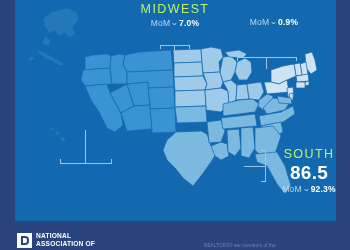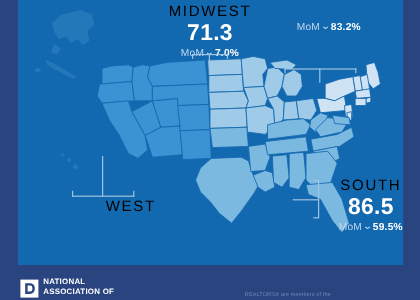--- a/index.html
+++ b/index.html
@@ -17,21 +17,21 @@
     background:#1369b0;overflow:hidden;
   }
 
   
   .mapwrap{position:absolute;left:0;top:0;width:321px;height:221px;}
   .mapwrap svg{display:block;width:321px;height:221px;}
 
   
   .callout{position:absolute;text-align:center;color:#ffffff;line-height:1;}
   .co-region{
-    font-size:12.5px;letter-spacing:1.4px;color:#000000;
+    font-size:12.5px;letter-spacing:1.4px;color:#bef264;
     font-weight:400;white-space:nowrap;
   }
   .co-value{
     font-size:19px;font-weight:bold;color:#ffffff;
     margin-top:2px;letter-spacing:0.3px;white-space:nowrap;
   }
   .co-mom{
     font-size:8.5px;color:#bcd6ec;margin-top:3px;white-space:nowrap;
     letter-spacing:0.2px;
   }
@@ -168,60 +168,58 @@
                                                L262 184 L252 166 L242 162 Z"></path>
             <path d="M262 96 L276 98 L277 104 L264 103 Z"></path>
           </g>
 
         </g>
       </svg>
     </div>
 
     <div class="callout c-midwest">
       <div class="co-region">MIDWEST</div>
-      <div class="co-value">71.3</div>
       <div class="co-mom">
         <span class="mom-lbl">MoM</span><span class="chev">⌄</span><span class="pct">7.0%</span>
       </div>
     </div>
     <div class="brk" style="left:145px;top:45px;width:30px;height:17px;">
       <div class="bar" style="left:0;top:0;width:30px;height:1px;"></div>
       <div class="bar" style="left:0;top:0;width:1px;height:4px;"></div>
       <div class="bar" style="left:29px;top:0;width:1px;height:4px;"></div>
       <div class="bar" style="left:14px;top:0;width:1px;height:17px;"></div>
     </div>
 
     <div class="callout c-northeast">
       <div class="co-mom">
-        <span class="mom-lbl">MoM</span><span class="chev">⌄</span><span class="pct">83.2%</span>
+        <span class="mom-lbl">MoM</span><span class="chev">⌄</span><span class="pct">0.9%</span>
       </div>
     </div>
     <div class="brk" style="left:222px;top:57px;width:60px;height:12px;">
       <div class="bar" style="left:0;top:0;width:60px;height:1px;"></div>
       <div class="bar" style="left:0;top:0;width:1px;height:4px;"></div>
       <div class="bar" style="left:59px;top:0;width:1px;height:4px;"></div>
       <div class="bar" style="left:29px;top:0;width:1px;height:12px;"></div>
     </div>
 
     <div class="callout c-south">
       <div class="co-region">SOUTH</div>
       <div class="co-value">86.5</div>
       <div class="co-mom">
-        <span class="mom-lbl">MoM</span><span class="chev">⌄</span><span class="pct">59.5%</span>
+        <span class="mom-lbl">MoM</span><span class="chev">⌄</span><span class="pct">92.3%</span>
       </div>
     </div>
     <div class="brk" style="left:229px;top:150px;width:22px;height:32px;">
       <div class="bar" style="left:21px;top:0;width:1px;height:32px;"></div>
       <div class="bar" style="left:17px;top:0;width:4px;height:1px;"></div>
       <div class="bar" style="left:17px;top:31px;width:4px;height:1px;"></div>
       <div class="bar" style="left:0;top:16px;width:22px;height:1px;"></div>
     </div>
 
     <div class="callout c-west">
-      <div class="co-region">WEST</div>
     </div>
     <div class="brk" style="left:45px;top:130px;width:52px;height:34px;">
       <div class="bar" style="left:0;top:33px;width:52px;height:1px;"></div>
       <div class="bar" style="left:0;top:29px;width:1px;height:5px;"></div>
       <div class="bar" style="left:51px;top:29px;width:1px;height:5px;"></div>
       <div class="bar" style="left:25px;top:0;width:1px;height:34px;"></div>
     </div>
 
   </div>
 

